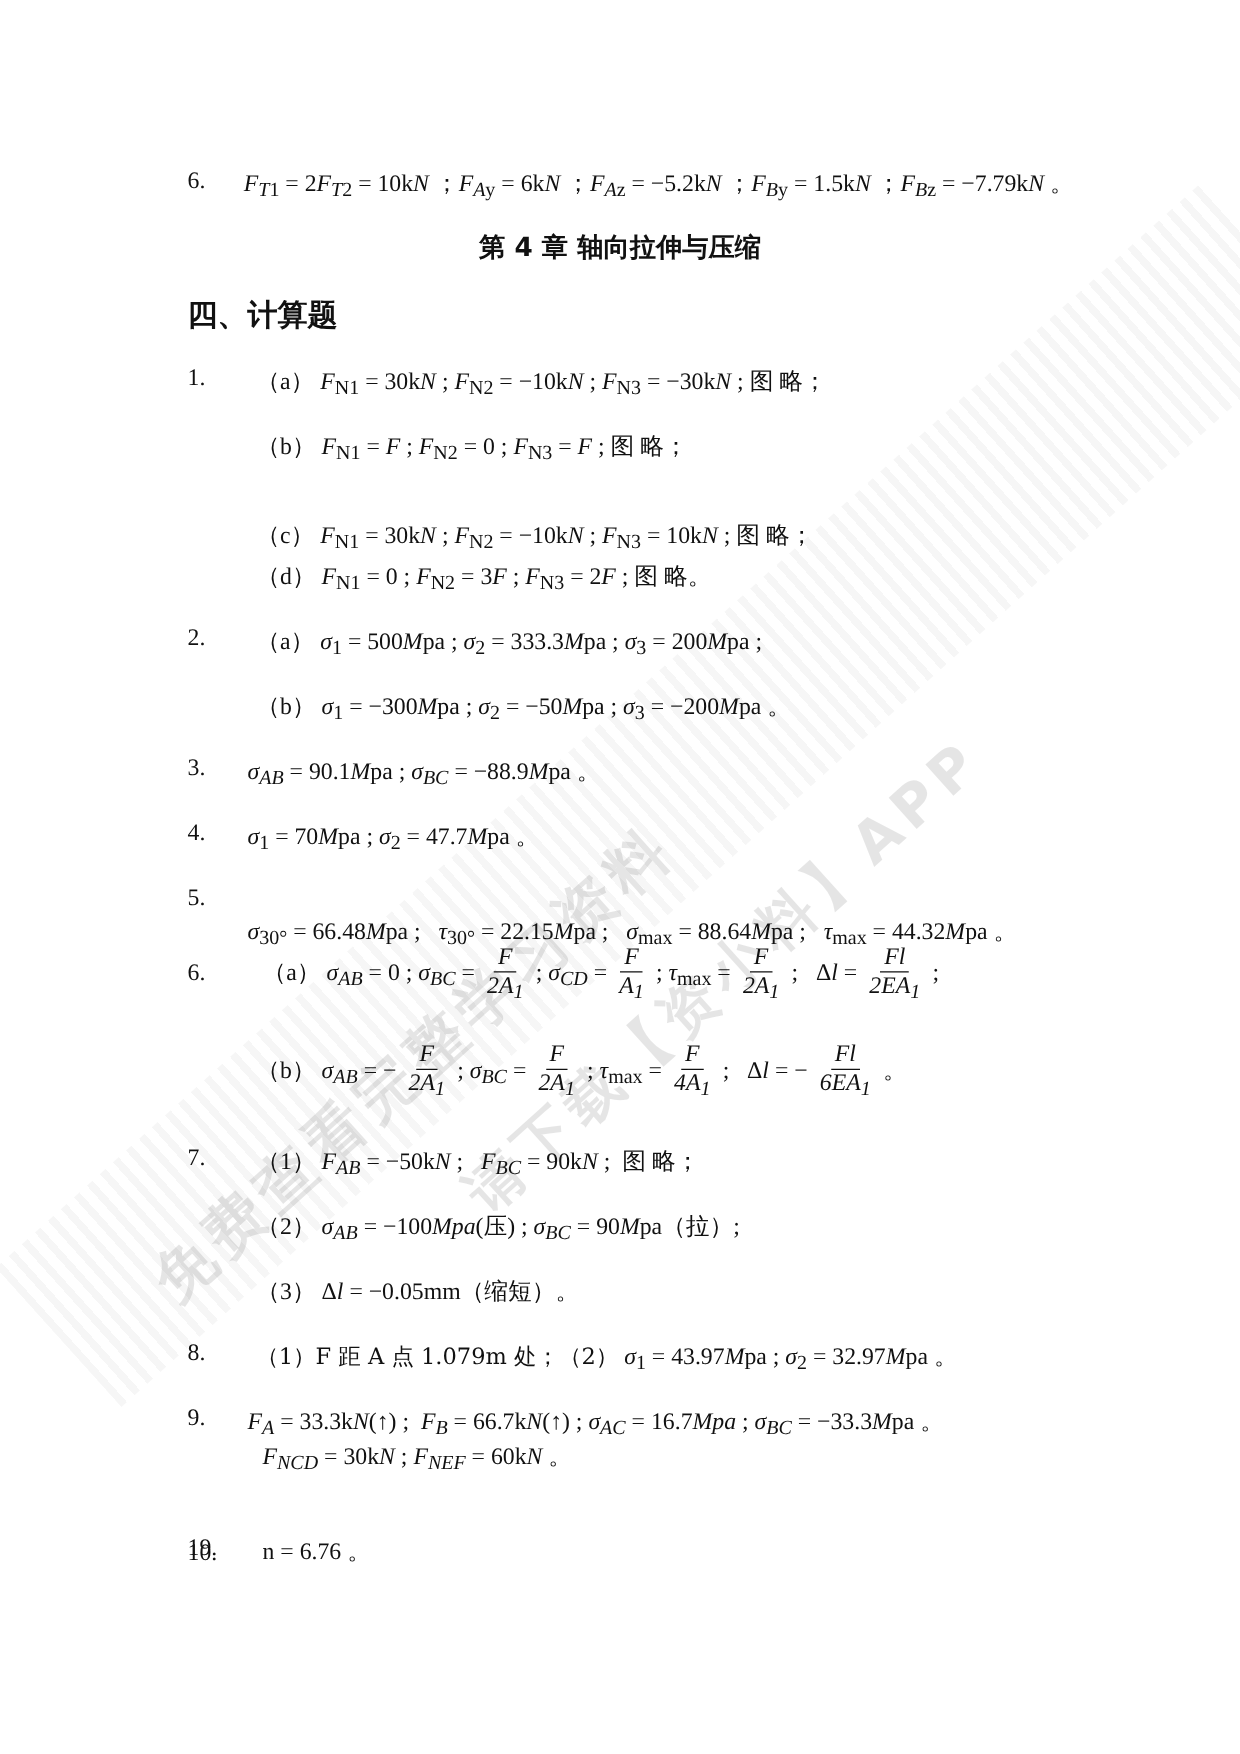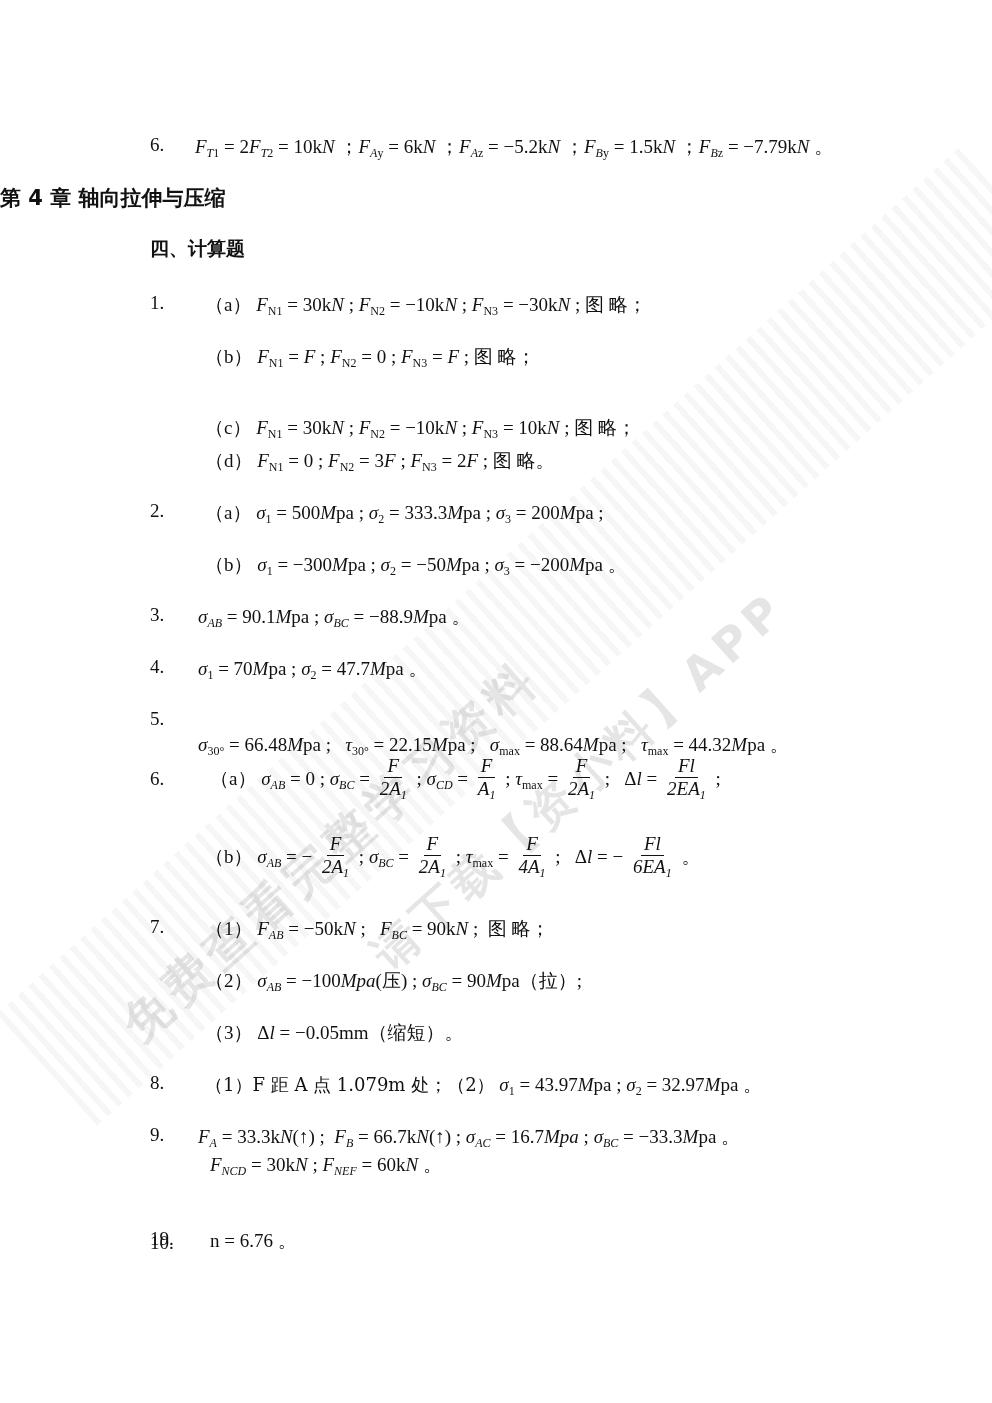--- a/index.html
+++ b/index.html
@@ -9,26 +9,26 @@
              transform:rotate(-42deg); transform-origin:center;
              background:repeating-linear-gradient(90deg, rgba(0,0,0,0.035) 0 6px, rgba(0,0,0,0) 6px 14px);
              pointer-events:none; }
   .wm { position:absolute; white-space:nowrap; color:rgba(0,0,0,0.10); font-weight:bold;
         font-family:"DejaVu Sans", sans-serif; transform-origin:left center; pointer-events:none; }
   .wm1 { left:130px; top:1000px; font-size:48px; transform:rotate(-42deg); letter-spacing:6px; }
   .wm2 { left:380px; top:930px; font-size:46px; transform:rotate(-42deg); letter-spacing:6px; }
   .num { position:absolute; left:150px; font-size:19px; }
   .content { position:absolute; white-space:nowrap; font-size:19px; }
   i { font-style:italic; }
-  sub { font-size:12px; vertical-align:-4px; }
+  sub { font-size:16px; vertical-align:-4px; }
   .sans { font-family:"DejaVu Sans", "Liberation Sans", sans-serif; }
-  .chapter { position:absolute; left:0; width:992px; top:184px; 
+  .chapter { position:absolute; left:0; width:992px; top:184px; text-align:center;
              font-family:"DejaVu Sans", sans-serif; font-size:21px; font-weight:bold; }
   .section { position:absolute; left:150px; top:236px; font-family:"DejaVu Sans", sans-serif;
-             font-size:19px; font-weight:bold; }
+             font-size:24px; font-weight:bold; }
   .frac { display:inline-flex; flex-direction:column; align-items:center; vertical-align:middle;
           margin:0 2px; }
   .frac .n { border-bottom:1px solid #111; padding:0 3px; line-height:22px; font-style:italic; }
   .frac .d { padding:0 3px; line-height:22px; font-style:italic; }
 </style>
 </head>
 <body>
 
 <div class="wm-band"></div>
 <div class="wm wm1">免费查看完整学习资料</div>

